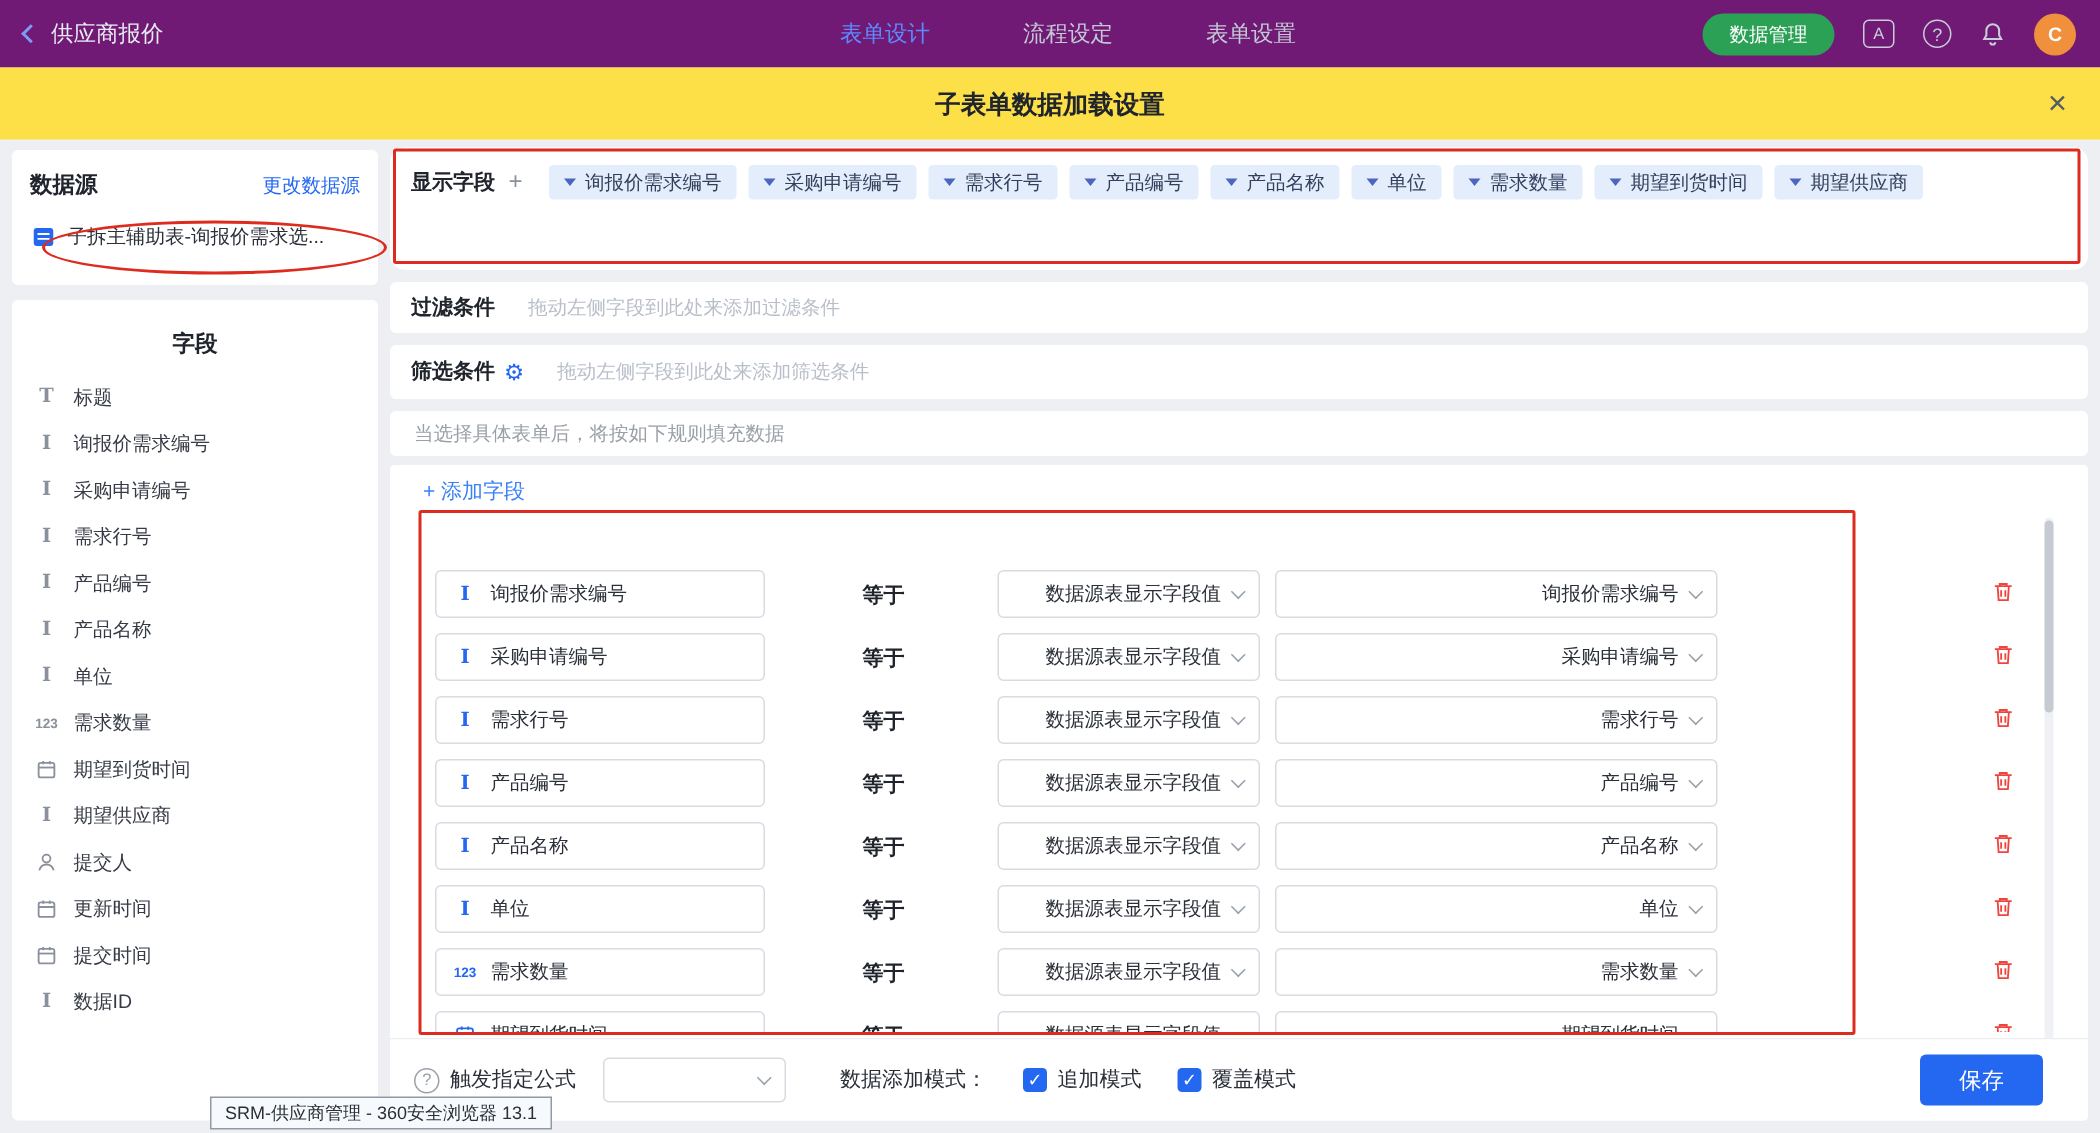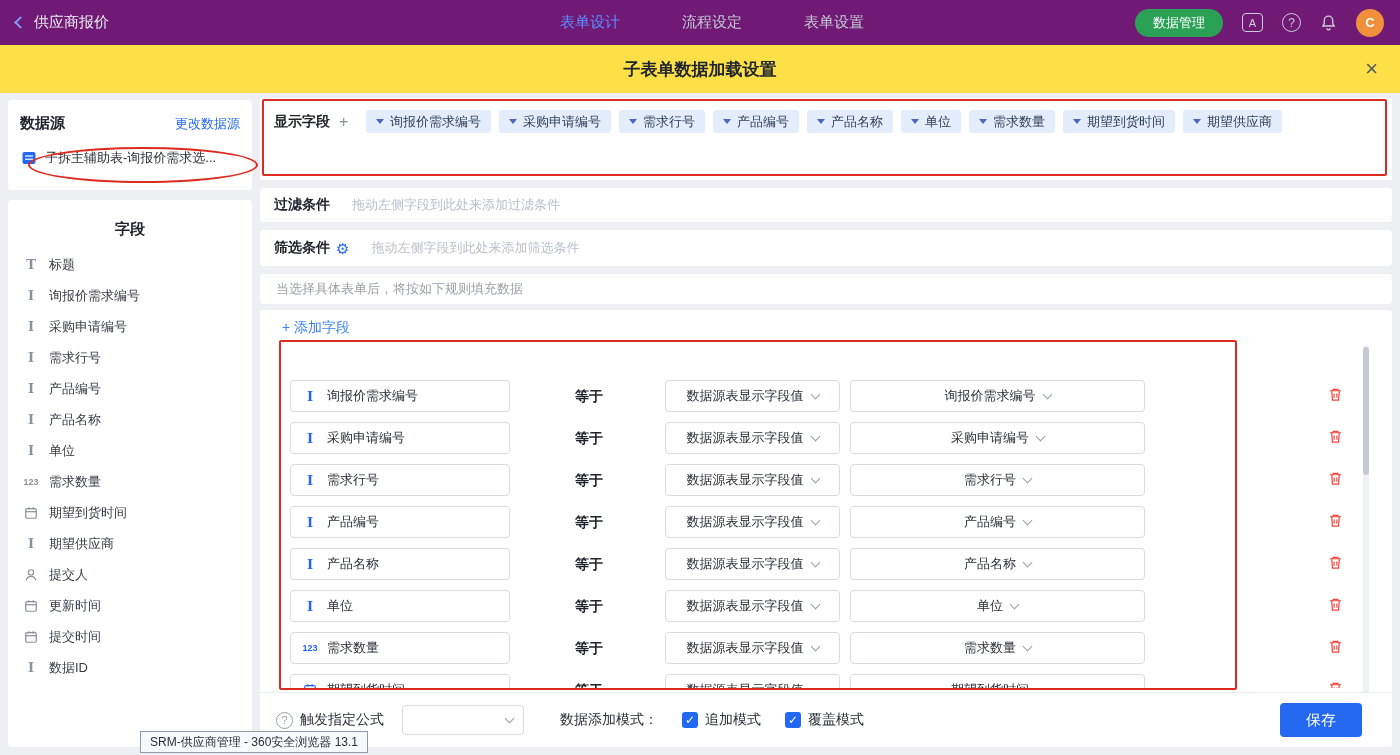--- a/index.html
+++ b/index.html
@@ -42,21 +42,21 @@
   .ds-item { margin-top:16px; display:flex; align-items:center; gap:7px; cursor:pointer; }
   .ds-name { font-size:13px; color:#2a2f38; white-space:nowrap; overflow:hidden; }
   #sb-fields { left:8px; top:200px; width:244px; height:547px; padding:20px 0 0 0; }
   #sb-fields .sb-head-title { padding:0 0; display:block;text-align:center; }
   .f-list { margin-top:10px; }
   .f-item { height:31px; display:flex; align-items:center; gap:9px; padding:0 14px; cursor:pointer; font-size:13px; color:#363b45; }
   .f-ic { width:18px; display:flex; align-items:center; justify-content:center; color:#8b919c; flex:none; }
   .ti { font-size:13px; font-weight:bold; font-family:"DejaVu Serif","Liberation Serif",serif; }
   .ti.num { font-size:9px; font-weight:bold; font-family:"Liberation Sans",sans-serif; letter-spacing:0; }
   
-  #p-display { left:260px; top:98px; width:1132px; height:82px; padding:12px 14px; display:flex; border-radius:0; }
+  #p-display { left:260px; top:98px; width:1132px; height:82px; padding:12px 14px; display:flex; border-radius:10px; }
   .df-label-group { width:92px; flex:none; display:flex; align-items:center; height:23px; gap:9px; }
   .df-label { font-size:14px; font-weight:bold; color:#20242c; }
   .df-plus { color:#8a9099; font-size:16px; cursor:pointer; line-height:16px; }
   .chips { flex:1; display:flex; flex-wrap:wrap; gap:7px 8px; align-content:flex-start; }
   .chip { height:23px; background:#e3edfc; border-radius:3px; display:flex; align-items:center; gap:6px;
           padding:0 10px; font-size:13px; color:#33405c; cursor:pointer; }
   .chip-caret { width:0; height:0; border-left:4px solid transparent; border-right:4px solid transparent;
                 border-top:5px solid #4c66c0; display:inline-block; }
   #p-filter { left:260px; top:188px; width:1132px; height:34px; display:flex; align-items:center; padding:0 14px; }
   #p-screen { left:260px; top:230px; width:1132px; height:36px; display:flex; align-items:center; padding:0 14px; }
@@ -67,21 +67,21 @@
   .hint-text { font-size:13px; color:#9aa0a8; }
   #p-main { left:260px; top:310px; width:1132px; height:437px; border-radius:3px; }
   .add-field { position:absolute; left:22px; top:9px; font-size:14px; color:#3b82f6; cursor:pointer; }
   .rows-viewport { position:absolute; left:0; top:62px; width:1132px; height:316px; overflow:hidden; }
   .rule-row { position:relative; height:42px; }
   .rbox { position:absolute; top:8px; height:32px; background:#fff; border:1px solid #d8dbe2; border-radius:4px;
           display:flex; align-items:center; padding:0 10px; font-size:13px; color:#2a2f38; }
   .rb-field { left:30px; width:220px; gap:8px; cursor:pointer; }
   .rb-field .f-ic { color:#2468f2; }
   .rb-op { position:absolute; left:315px; top:8px; line-height:32px; font-size:14px; font-weight:bold; color:#20242c; }
-  .dd { justify-content:center; cursor:pointer; }
+  .dd { justify-content:flex-end; cursor:pointer; }
   .rb-src { left:405px; width:175px; }
   .rb-tgt { left:590px; width:295px; }
   .chev { width:7px; height:7px; border-right:1.6px solid #98a0ac; border-bottom:1.6px solid #98a0ac;
           transform:rotate(45deg); margin-top:-4px; flex:none; margin-left:8px; }
   .rb-trash { position:absolute; left:1068px; top:15px; color:#f0443e; cursor:pointer; display:flex; }
   .scrollbar { position:absolute; right:23px; top:35px; width:6px; height:353px; background:#f0f1f4; border-radius:3px; }
   .scroll-thumb { position:absolute; left:0; top:2px; width:6px; height:128px; background:#c6cad2; border-radius:3px; cursor:pointer; }
   
   .m-footer { position:absolute; left:0; bottom:0; width:1132px; height:55px; border-top:1px solid #ebedf0;
               display:flex; align-items:center; padding:0 16px; background:#fff; border-radius:0 0 3px 3px; }

